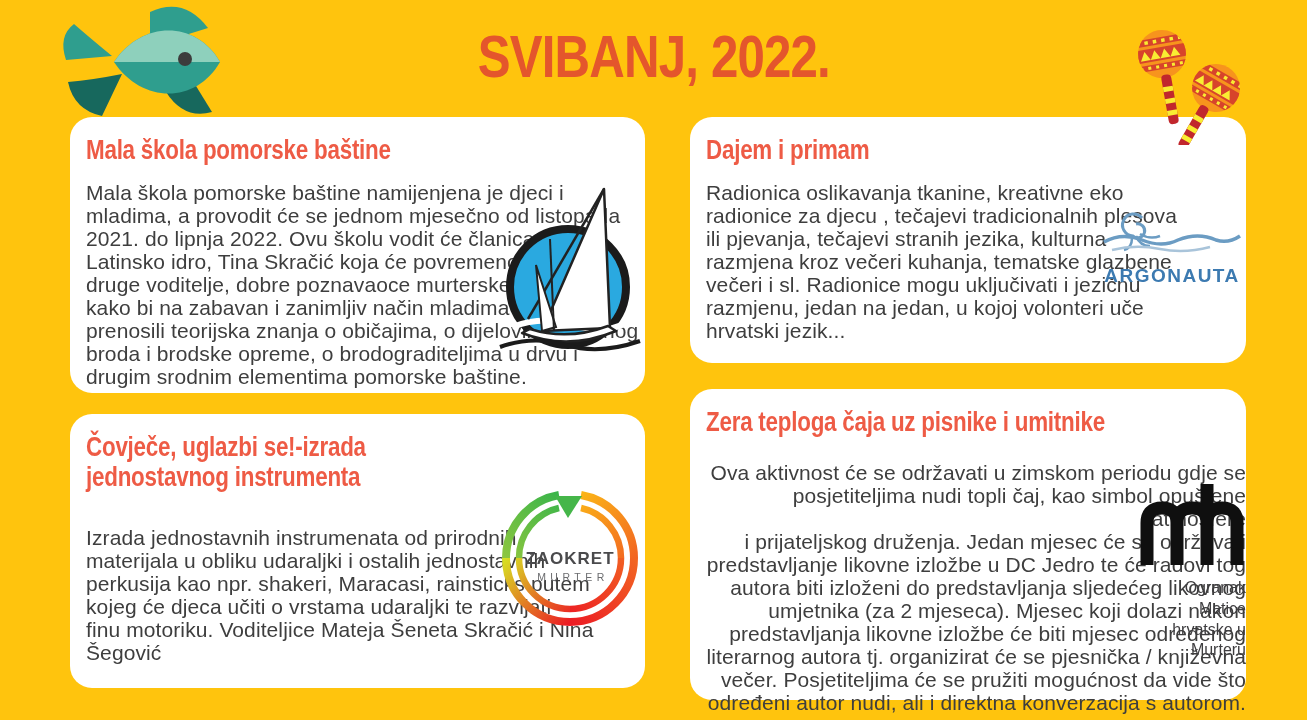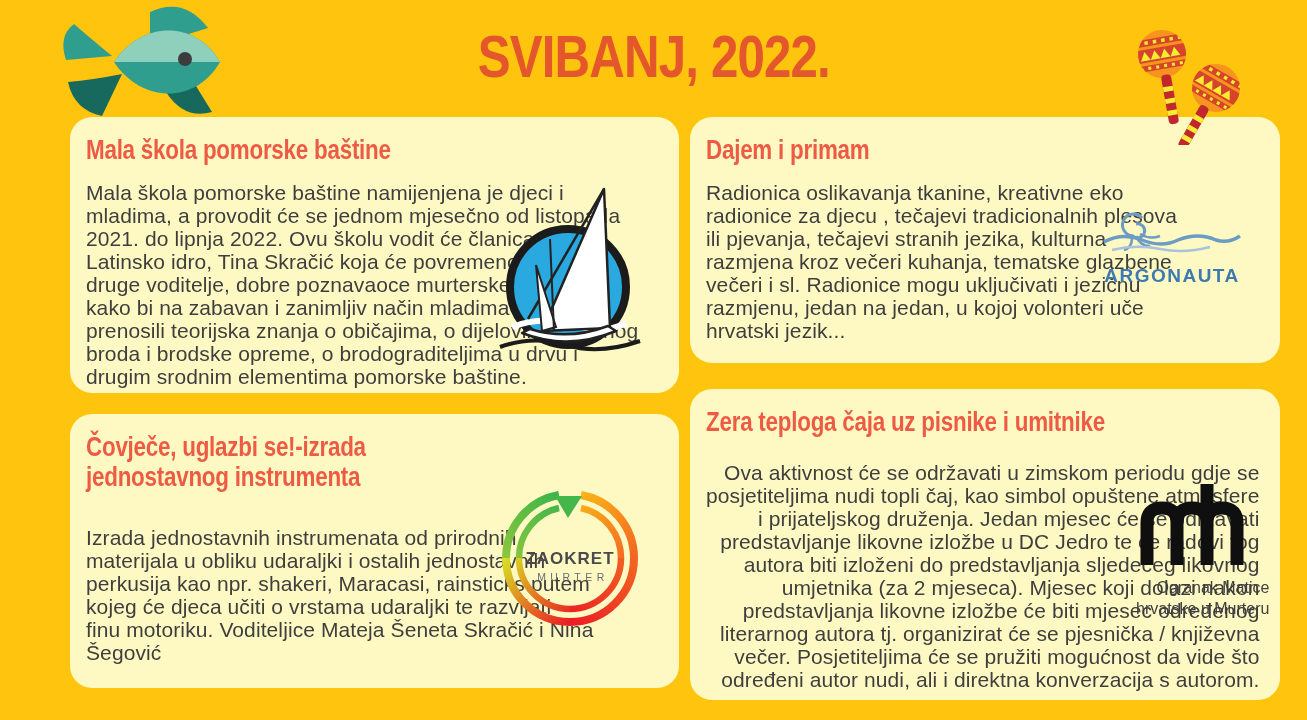--- a/index.html
+++ b/index.html
@@ -9,21 +9,21 @@
     font-family:"Liberation Sans", sans-serif;
   }
   .poster-title{
     position:absolute; top:22px; left:0; width:100%; text-align:center;
   }
   .poster-title span{
     display:inline-block; font-weight:700; font-size:60px; letter-spacing:-1px;
     color:#e4562c; transform:scaleX(.82); transform-origin:50% 0;
   }
   .card{
-    position:absolute; background:#fef9c3; border-radius:22px;padding-left:34px;
+    position:absolute; background:#ffffff; border-radius:22px;
   }
   .card-1{left:70px; top:117px; width:575px; height:276px;}
   .card-2{left:690px; top:117px; width:556px; height:246px;}
   .card-3{left:70px; top:414px; width:575px; height:274px;}
   .card-4{left:690px; top:389px; width:556px; height:311px;text-align:right;}
   .card h2{
     position:absolute; left:16px; top:18px; margin:0;
     font-size:28px; font-weight:700; color:#ee5b45;
     white-space:pre-line; line-height:1.07;
     transform:scaleX(.8); transform-origin:left top; letter-spacing:-.3px;

